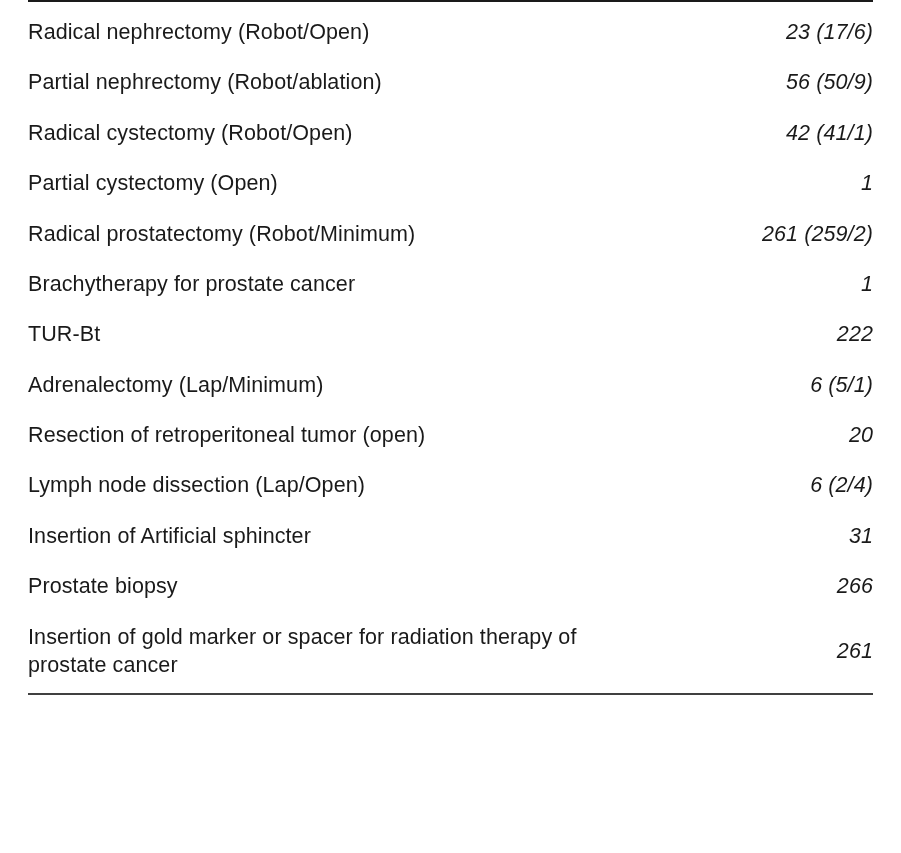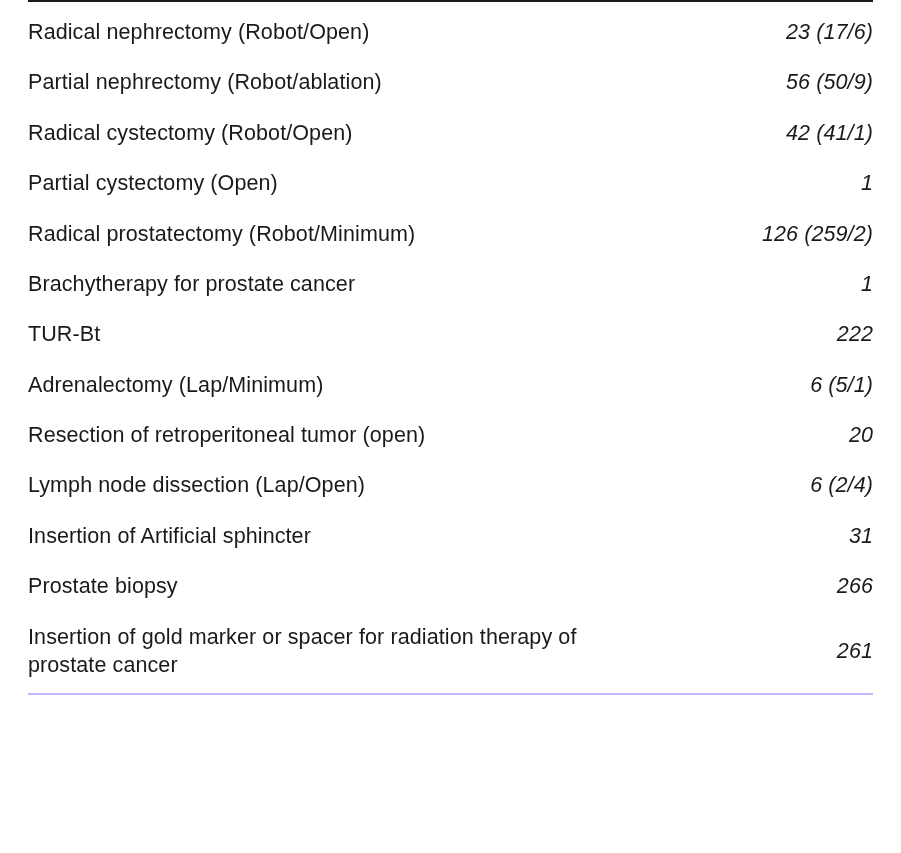--- a/index.html
+++ b/index.html
@@ -19,21 +19,21 @@
     width: 901px;
     padding: 0 28px;
   }
   table.proc-table {
     width: 100%;
     border-collapse: collapse;
     table-layout: fixed;
   }
   table.proc-table tbody {
     border-top: 2px solid #1a1a1a;
-    border-bottom: 2px solid #c4b5fd;
+    border-bottom: 2px solid #404040;
     margin-top: 28px;
   }
   table.proc-table tr:first-child td {
     padding-top: 16px;
   }
   table.proc-table tr:last-child td {
     padding-bottom: 14px;
   }
   table.proc-table td {
     font-size: 21.5px;
@@ -72,21 +72,21 @@
       <tr>
         <td class="proc-name">Radical cystectomy (Robot/Open)</td>
         <td class="proc-count">42 (41/1)</td>
       </tr>
       <tr>
         <td class="proc-name">Partial cystectomy (Open)</td>
         <td class="proc-count">1</td>
       </tr>
       <tr>
         <td class="proc-name">Radical prostatectomy (Robot/Minimum)</td>
-        <td class="proc-count">126 (259/2)</td>
+        <td class="proc-count">261 (259/2)</td>
       </tr>
       <tr>
         <td class="proc-name">Brachytherapy for prostate cancer</td>
         <td class="proc-count">1</td>
       </tr>
       <tr>
         <td class="proc-name">TUR-Bt</td>
         <td class="proc-count">222</td>
       </tr>
       <tr>

